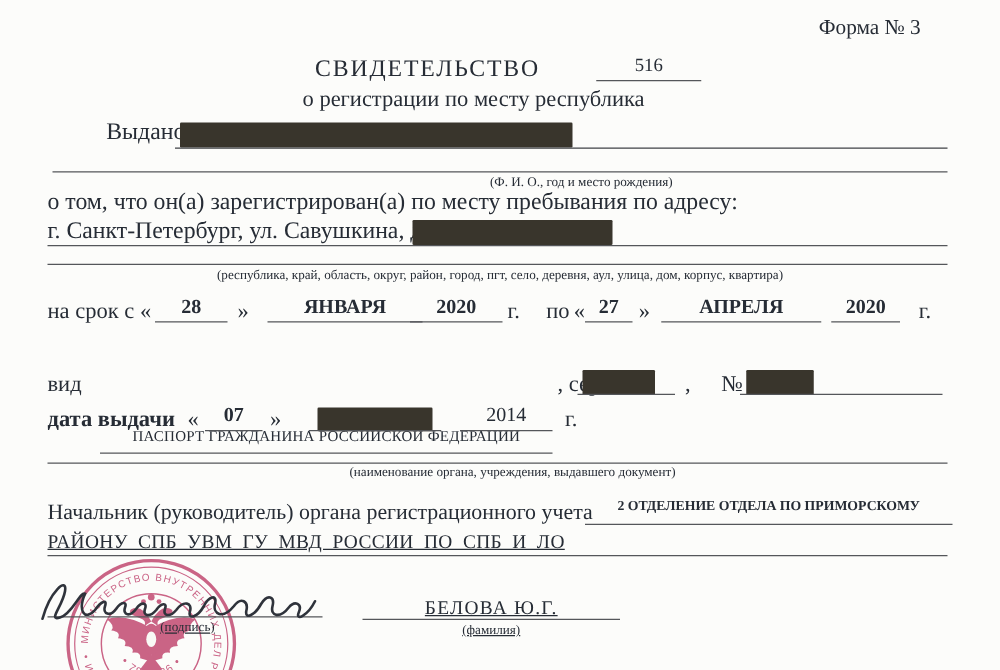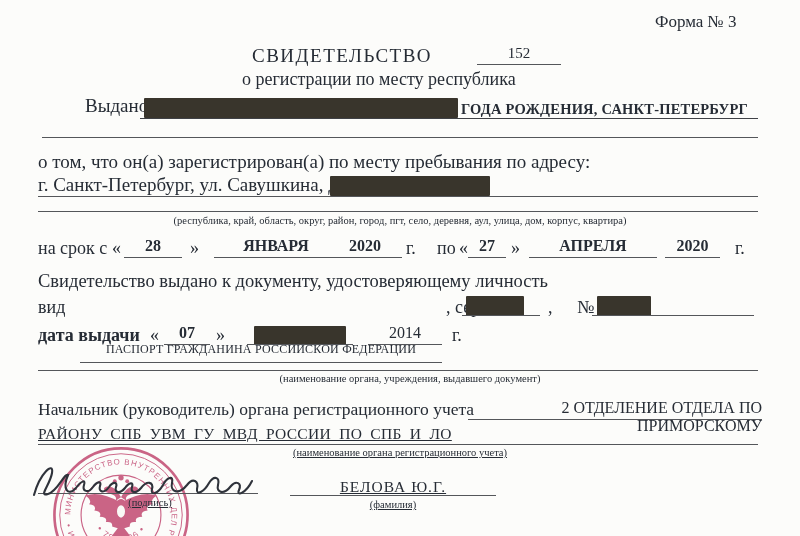--- a/index.html
+++ b/index.html
@@ -34,28 +34,28 @@
   .z3{z-index:3;text-decoration:underline;}
 </style>
 </head>
 <body>
 
 <div class="page">
 
   <div class="abs" style="left:655px;top:12px;font-size:17px;">Форма № 3</div>
 
   <div class="abs title" style="left:252px;top:45px;">СВИДЕТЕЛЬСТВО</div>
-  <div class="slot" style="left:477px;top:45px;width:84px;height:20px;font-size:15px;">152</div>
+  <div class="slot" style="left:477px;top:45px;width:84px;height:20px;font-size:15px;">516</div>
   <div class="abs" style="left:242px;top:69px;font-size:18px;">о регистрации по месту республика</div>
 
   <div class="abs t19" style="left:85px;top:95px;">Выдано</div>
   <div class="bar" style="left:144px;top:98px;width:314px;height:20px;"></div>
-  <div class="abs bold" style="left:461px;top:101px;font-size:14.5px;letter-spacing:.2px;">ГОДА РОЖДЕНИЯ, САНКТ-ПЕТЕРБУРГ</div>
   <div class="rule2" style="left:140px;top:118px;width:618px;"></div>
   <div class="rule" style="left:42px;top:137px;width:716px;"></div>
+  <div class="abs cap" style="left:330px;top:141px;width:270px;">(Ф. И. О., год и место рождения)</div>
 
   <div class="abs t19" style="left:38px;top:151px;">о том, что он(а) зарегистрирован(а) по месту пребывания по адресу:</div>
   <div class="abs t19" style="left:38px;top:174px;">г. Санкт-Петербург, ул. Савушкина, дом</div>
   <div class="bar" style="left:330px;top:176px;width:160px;height:20px;"></div>
   <div class="rule" style="left:38px;top:196px;width:720px;"></div>
   <div class="rule" style="left:38px;top:211px;width:720px;"></div>
   <div class="abs cap" style="left:100px;top:215px;width:600px;">(республика, край, область, округ, район, город, пгт, село, деревня, аул, улица, дом, корпус, квартира)</div>
 
   <div class="abs t18" style="left:38px;top:238px;">на срок с</div>
   <div class="abs t18" style="left:112px;top:238px;">«</div>
@@ -65,21 +65,20 @@
   <div class="slot bold" style="left:328px;top:237px;width:74px;height:21px;font-size:16px;">2020</div>
   <div class="abs t18" style="left:406px;top:238px;">г.</div>
   <div class="abs t18" style="left:437px;top:238px;">по</div>
   <div class="abs t18" style="left:459px;top:238px;">«</div>
   <div class="slot bold" style="left:468px;top:237px;width:38px;height:21px;font-size:16px;">27</div>
   <div class="abs t18" style="left:511px;top:238px;">»</div>
   <div class="slot bold" style="left:529px;top:237px;width:128px;height:21px;font-size:16px;">АПРЕЛЯ</div>
   <div class="slot bold" style="left:665px;top:237px;width:55px;height:21px;font-size:16px;">2020</div>
   <div class="abs t18" style="left:735px;top:238px;">г.</div>
 
-  <div class="abs" style="left:38px;top:271px;font-size:18.5px;">Свидетельство выдано к документу, удостоверяющему личность</div>
   <div class="abs t18" style="left:38px;top:297px;">вид</div>
   <div class="slot" style="left:80px;top:300px;width:362px;height:21px;font-size:12px;letter-spacing:.2px;margin-top:42px;">ПАСПОРТ ГРАЖДАНИНА РОССИЙСКОЙ ФЕДЕРАЦИИ</div>
   <div class="abs t18" style="left:446px;top:297px;">, серия</div>
   <div class="bar" style="left:466px;top:296px;width:58px;height:20px;"></div>
   <div class="rule" style="left:462px;top:315px;width:78px;"></div>
   <div class="abs t18" style="left:548px;top:297px;">,</div>
   <div class="abs t18" style="left:577px;top:297px;">№</div>
   <div class="bar" style="left:597px;top:296px;width:54px;height:20px;"></div>
   <div class="rule" style="left:592px;top:315px;width:162px;"></div>
 
@@ -89,24 +88,23 @@
   <div class="abs t18" style="left:216px;top:325px;">»</div>
   <div class="bar" style="left:254px;top:326px;width:92px;height:19px;"></div>
   <div class="rule" style="left:247px;top:344px;width:106px;"></div>
   <div class="slot" style="left:368px;top:324px;width:74px;height:21px;font-size:16px;">2014</div>
   <div class="abs t18" style="left:452px;top:325px;">г.</div>
 
   <div class="rule" style="left:38px;top:370px;width:720px;"></div>
   <div class="abs cap" style="left:200px;top:373px;width:420px;">(наименование органа, учреждения, выдавшего документ)</div>
 
   <div class="abs" style="left:38px;top:399px;font-size:17.5px;">Начальник (руководитель) органа регистрационного учета</div>
-  <div class="slot" style="left:468px;top:399px;width:294px;height:21px;font-size:16px;font-weight:normal;text-align:right;">2 ОТДЕЛЕНИЕ ОТДЕЛА ПО ПРИМОРСКОМУ</div>
+  <div class="slot" style="left:468px;top:399px;width:294px;height:21px;font-size:11px;font-weight:bold;">2 ОТДЕЛЕНИЕ ОТДЕЛА ПО ПРИМОРСКОМУ</div>
   <div class="abs caps z3" style="left:38px;top:425px;">РАЙОНУ СПБ УВМ ГУ МВД РОССИИ ПО СПБ И ЛО</div>
   <div class="rule" style="left:38px;top:444px;width:720px;"></div>
-  <div class="abs cap z3" style="left:200px;top:447px;width:400px;">(наименование органа регистрационного учета)</div>
 
   <svg class="stamp-svg" viewBox="0 0 160 160" aria-hidden="true">
     <defs>
       <path id="ringPath" d="M80,80 m-57,0 a57,57 0 1 1 114,0 a57,57 0 1 1 -114,0"></path>
       <path id="numPath" d="M50,90 A32,32 0 0 0 110,90"></path>
     </defs>
     <circle cx="80" cy="80" r="75" fill="none" stroke="currentColor" stroke-width="3"></circle>
     <circle cx="80" cy="80" r="69" fill="none" stroke="currentColor" stroke-width="1.1"></circle>
     <circle cx="80" cy="80" r="45" fill="none" stroke="currentColor" stroke-width="1.3"></circle>
     <text fill="currentColor" font-family="Liberation Sans, sans-serif" font-size="9" letter-spacing="1.2">

